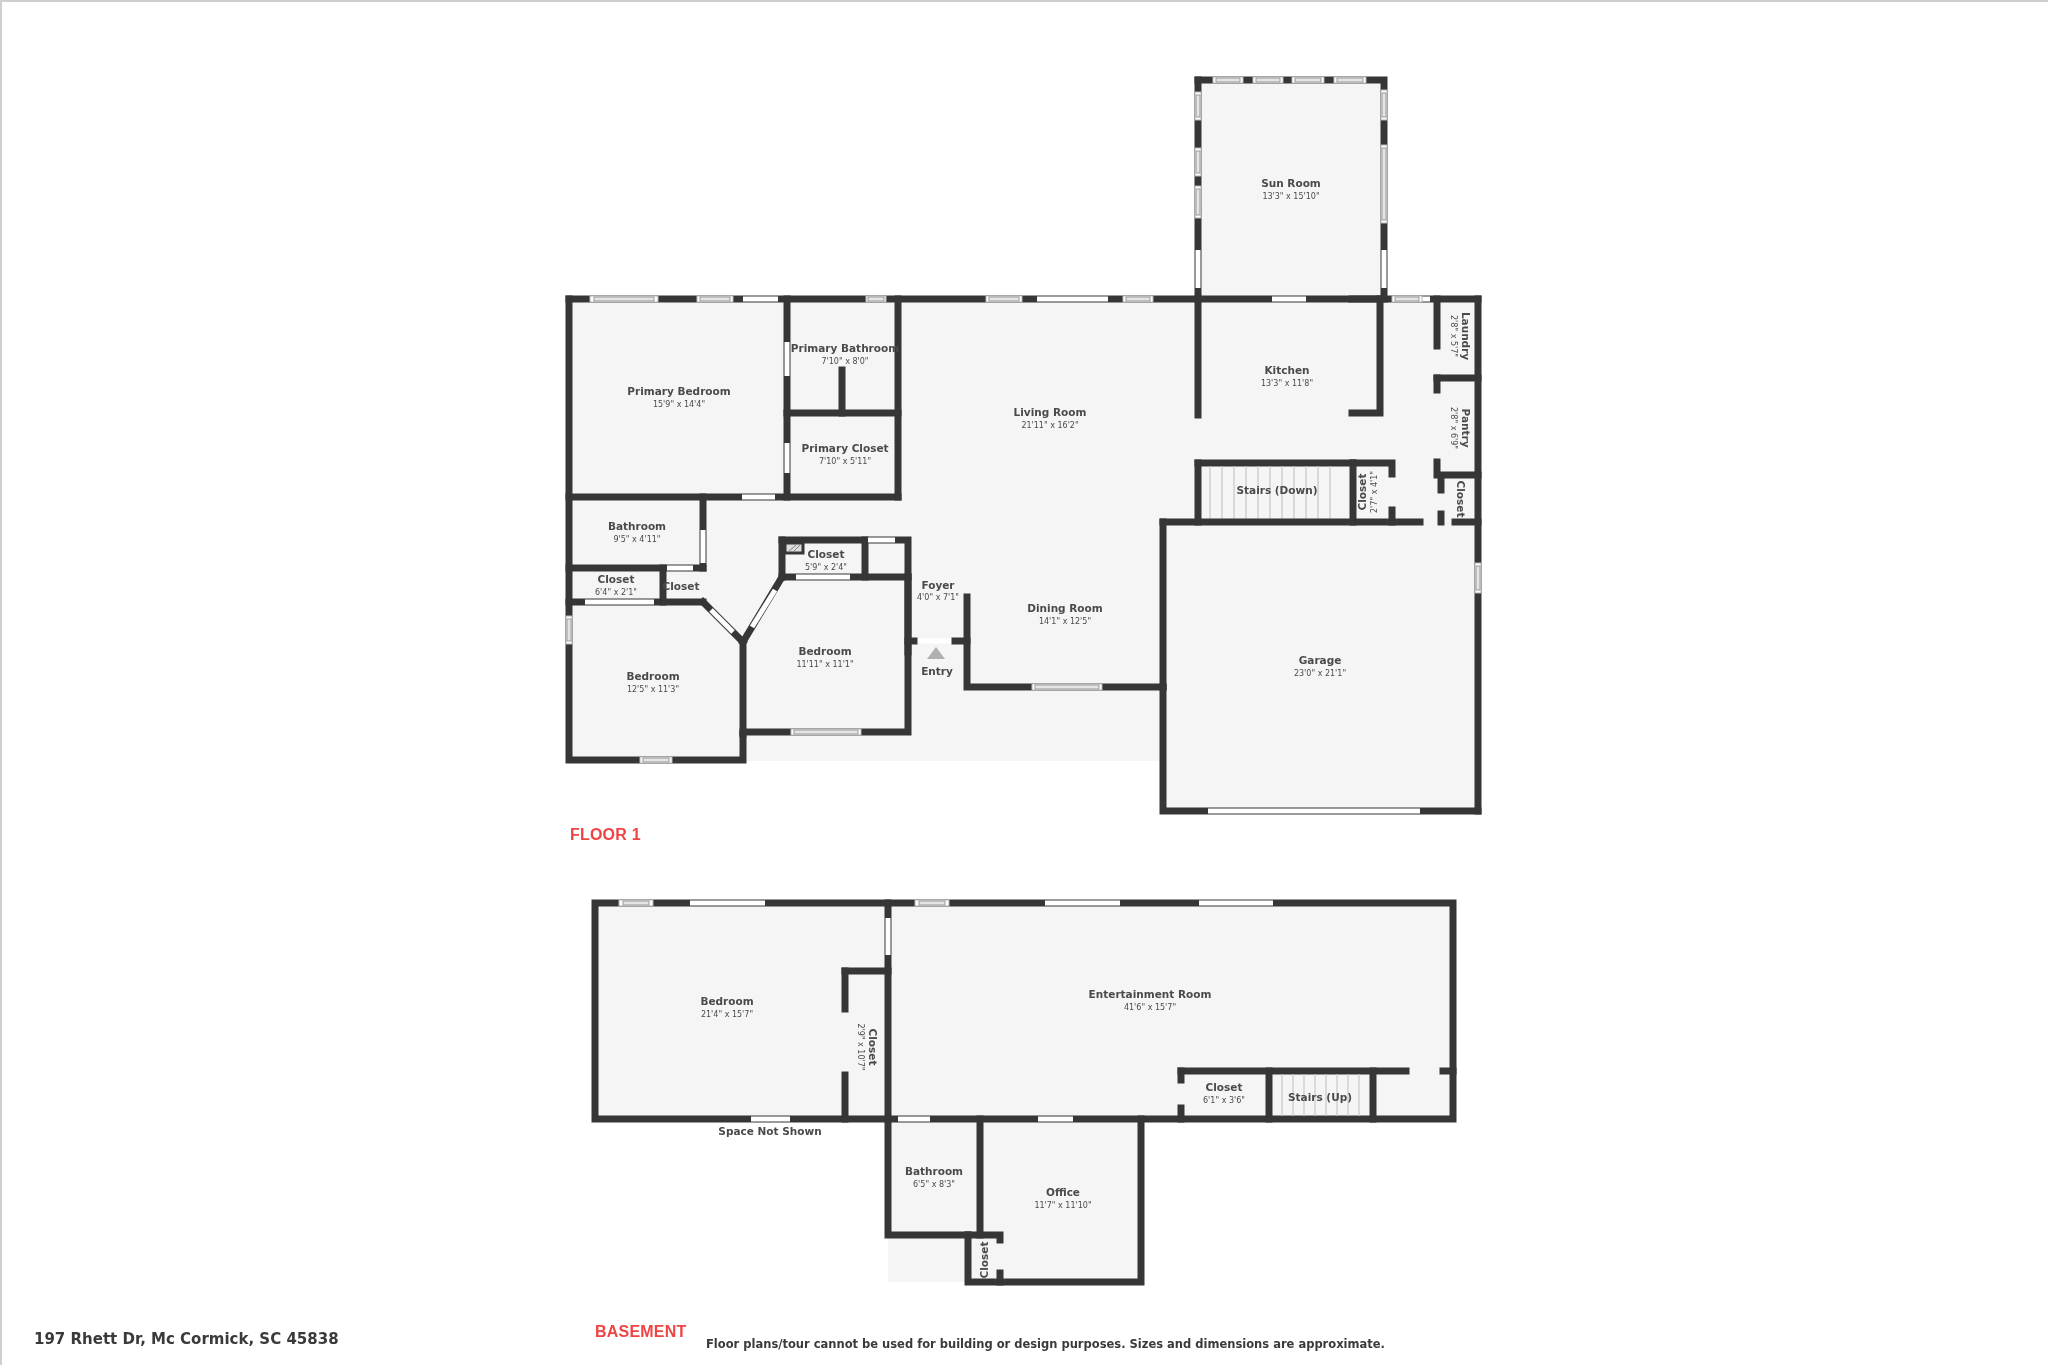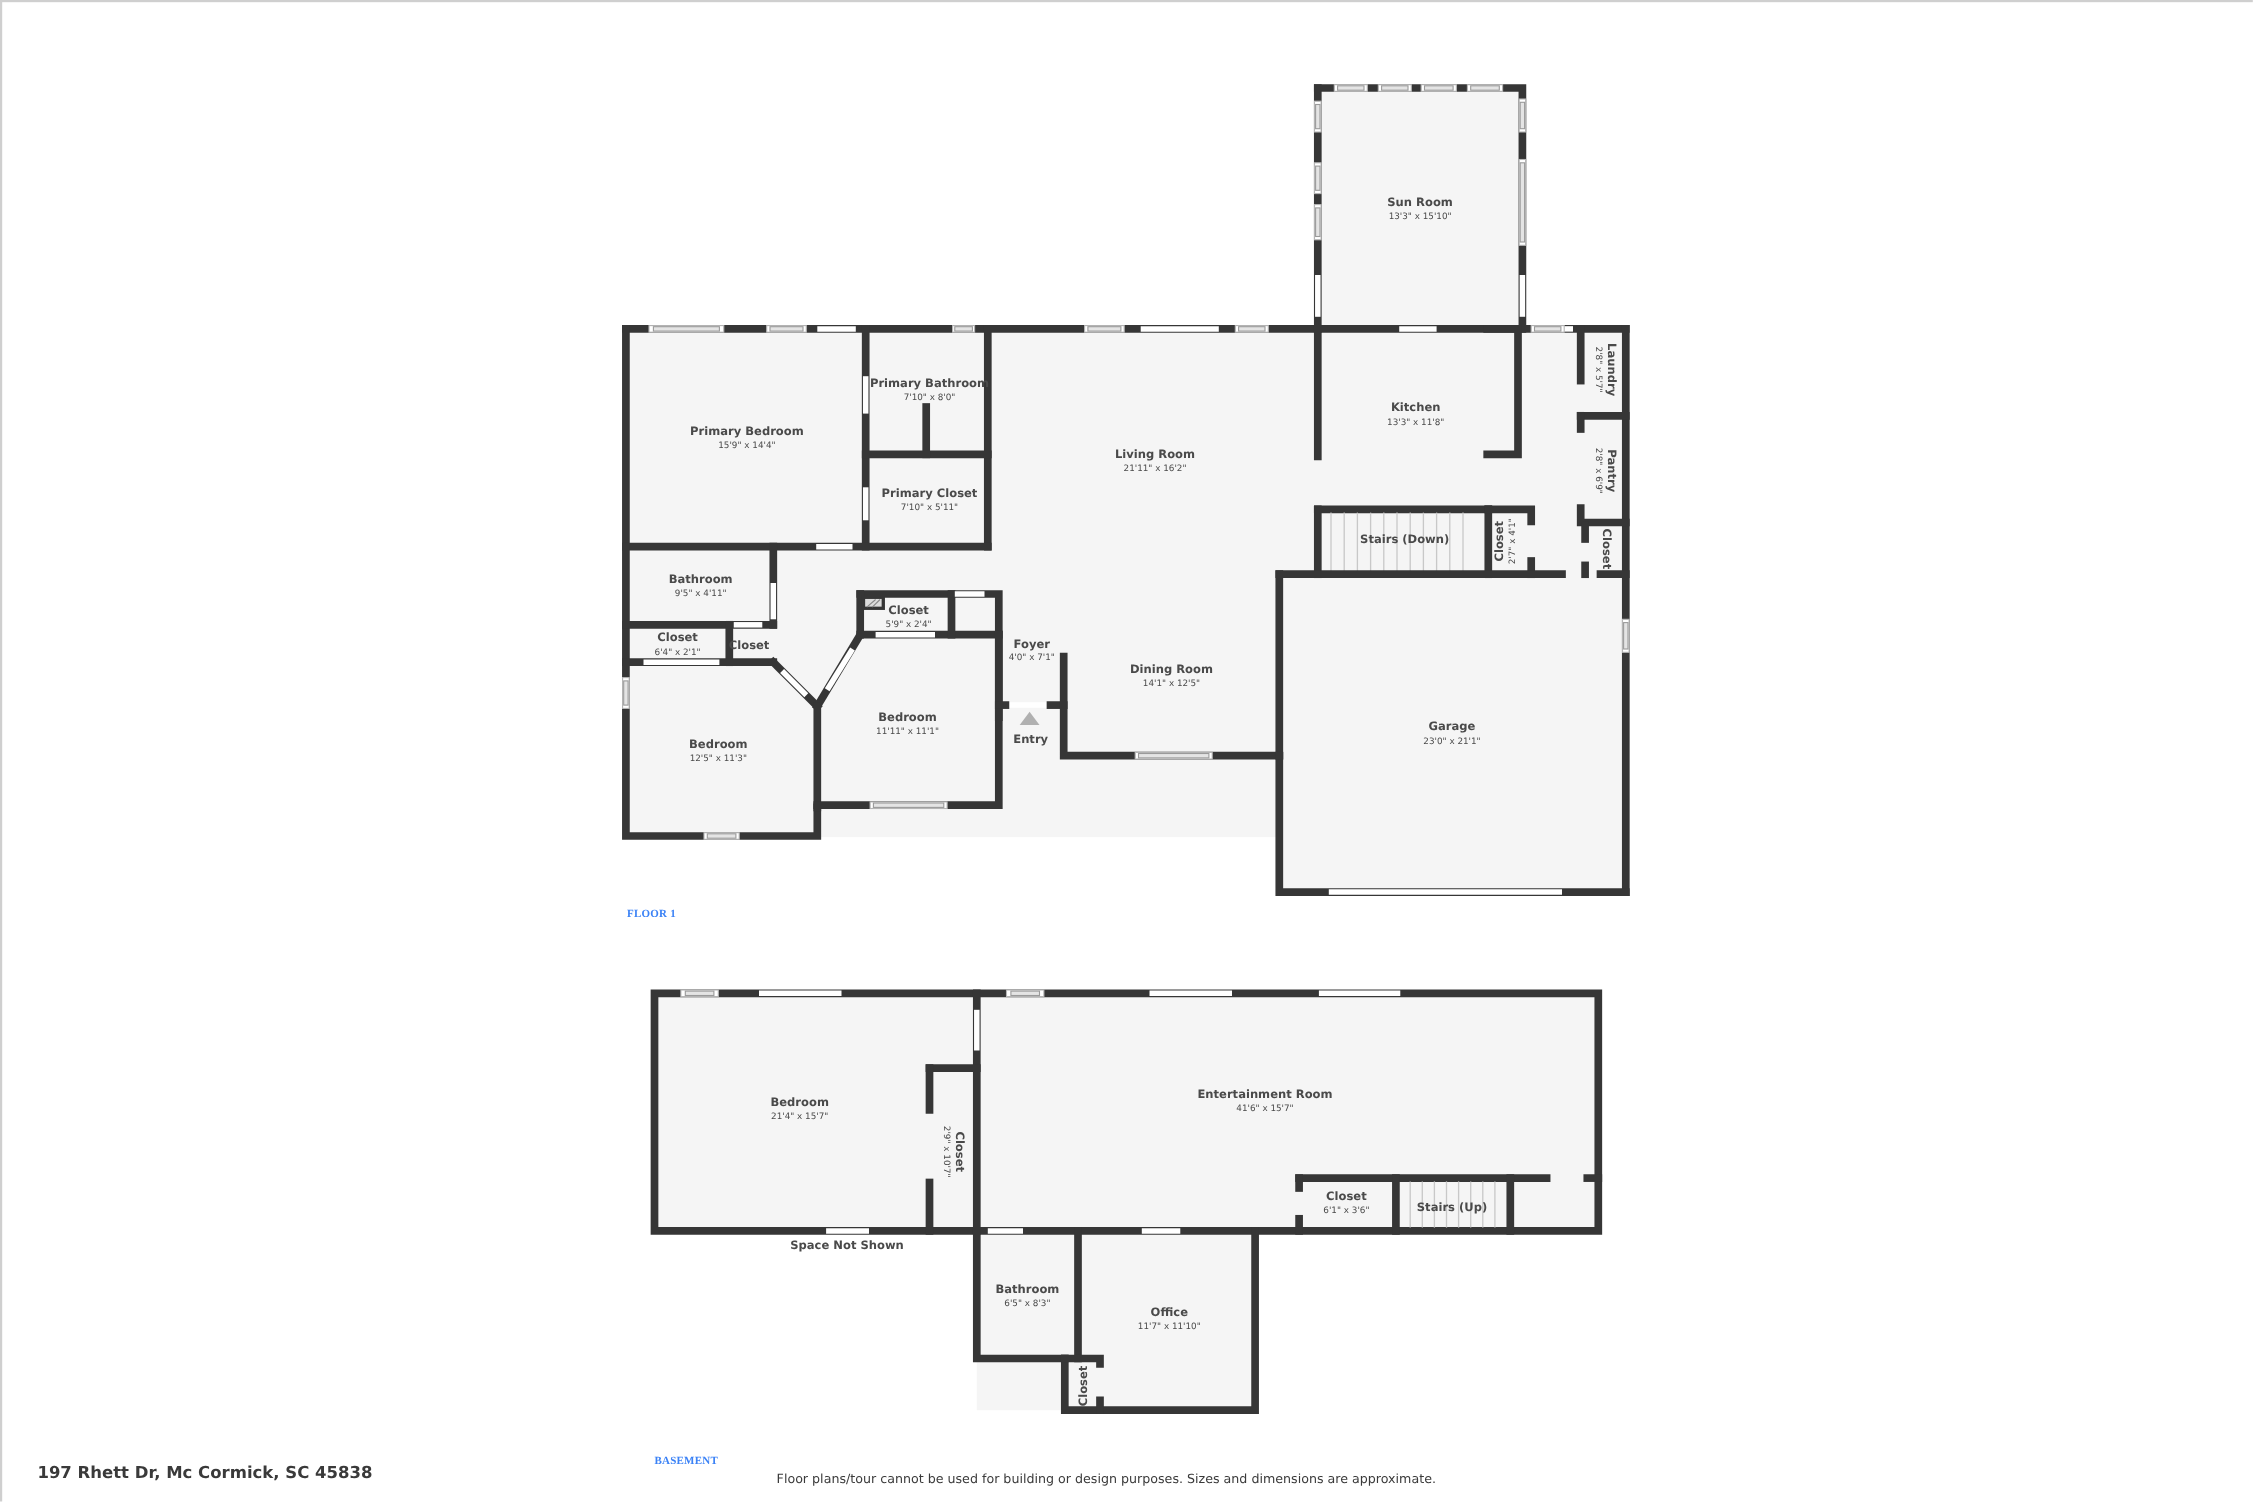--- a/index.html
+++ b/index.html
@@ -9,23 +9,23 @@
                 border-top: 2px solid #cfcfcf; border-left: 2px solid #cfcfcf; pointer-events: none; }
   svg.plan { position: absolute; left: 0; top: 0; }
   .floor { fill: #f5f5f5; }
   .wall { stroke: #363636; stroke-width: 7; stroke-linecap: square; fill: none; }
   .opening { stroke: #ffffff; stroke-width: 5; fill: none; }
   .win-frame { fill: #ffffff; stroke: #b5b5b5; stroke-width: 1; }
   .win-pane { fill: #e4e4e4; stroke: #9a9a9a; stroke-width: 1; }
   .stair-line { stroke: #c8c8c8; stroke-width: 1.2; }
   .room-name { font-family: "DejaVu Sans", sans-serif; font-weight: bold; font-size: 10.5px; fill: #4a4a4a; text-anchor: middle; }
   .room-dim  { font-family: "DejaVu Sans", sans-serif; font-size: 8px; fill: #4a4a4a; text-anchor: middle; }
-  .floor-label { position: absolute; font-family: Liberation Serif, serif; font-weight: bold; font-size: 10px; color: #3b82f6; letter-spacing: 0.2px; }
+  .floor-label { position: absolute; font-family: Liberation Sans, sans-serif; font-weight: bold; font-size: 16px; color: #ef4444; letter-spacing: 0.2px; }
   .address { position: absolute; left: 34px; top: 1330px; font-family: "DejaVu Sans", sans-serif; font-weight: bold; font-size: 15px; color: #3a3a3a; }
-  .disclaimer { position: absolute; left: 706px; top: 1337px; font-family: "DejaVu Sans", sans-serif; font-size: 11.5px; font-weight: normal; color: #3a3a3a; }
+  .disclaimer { position: absolute; left: 706px; top: 1337px; font-family: "DejaVu Sans", sans-serif; font-size: 11.5px; font-weight: bold; color: #3a3a3a; }
   .extra-note { font-family: "DejaVu Sans", sans-serif; font-weight: bold; font-size: 10.5px; fill: #4a4a4a; text-anchor: middle; }
 </style>
 </head>
 <body>
 
 <div class="page-frame"></div>
 
 <svg class="plan" width="2048" height="1365" viewBox="0 0 2048 1365" xmlns="http://www.w3.org/2000/svg">
 
   <g>

